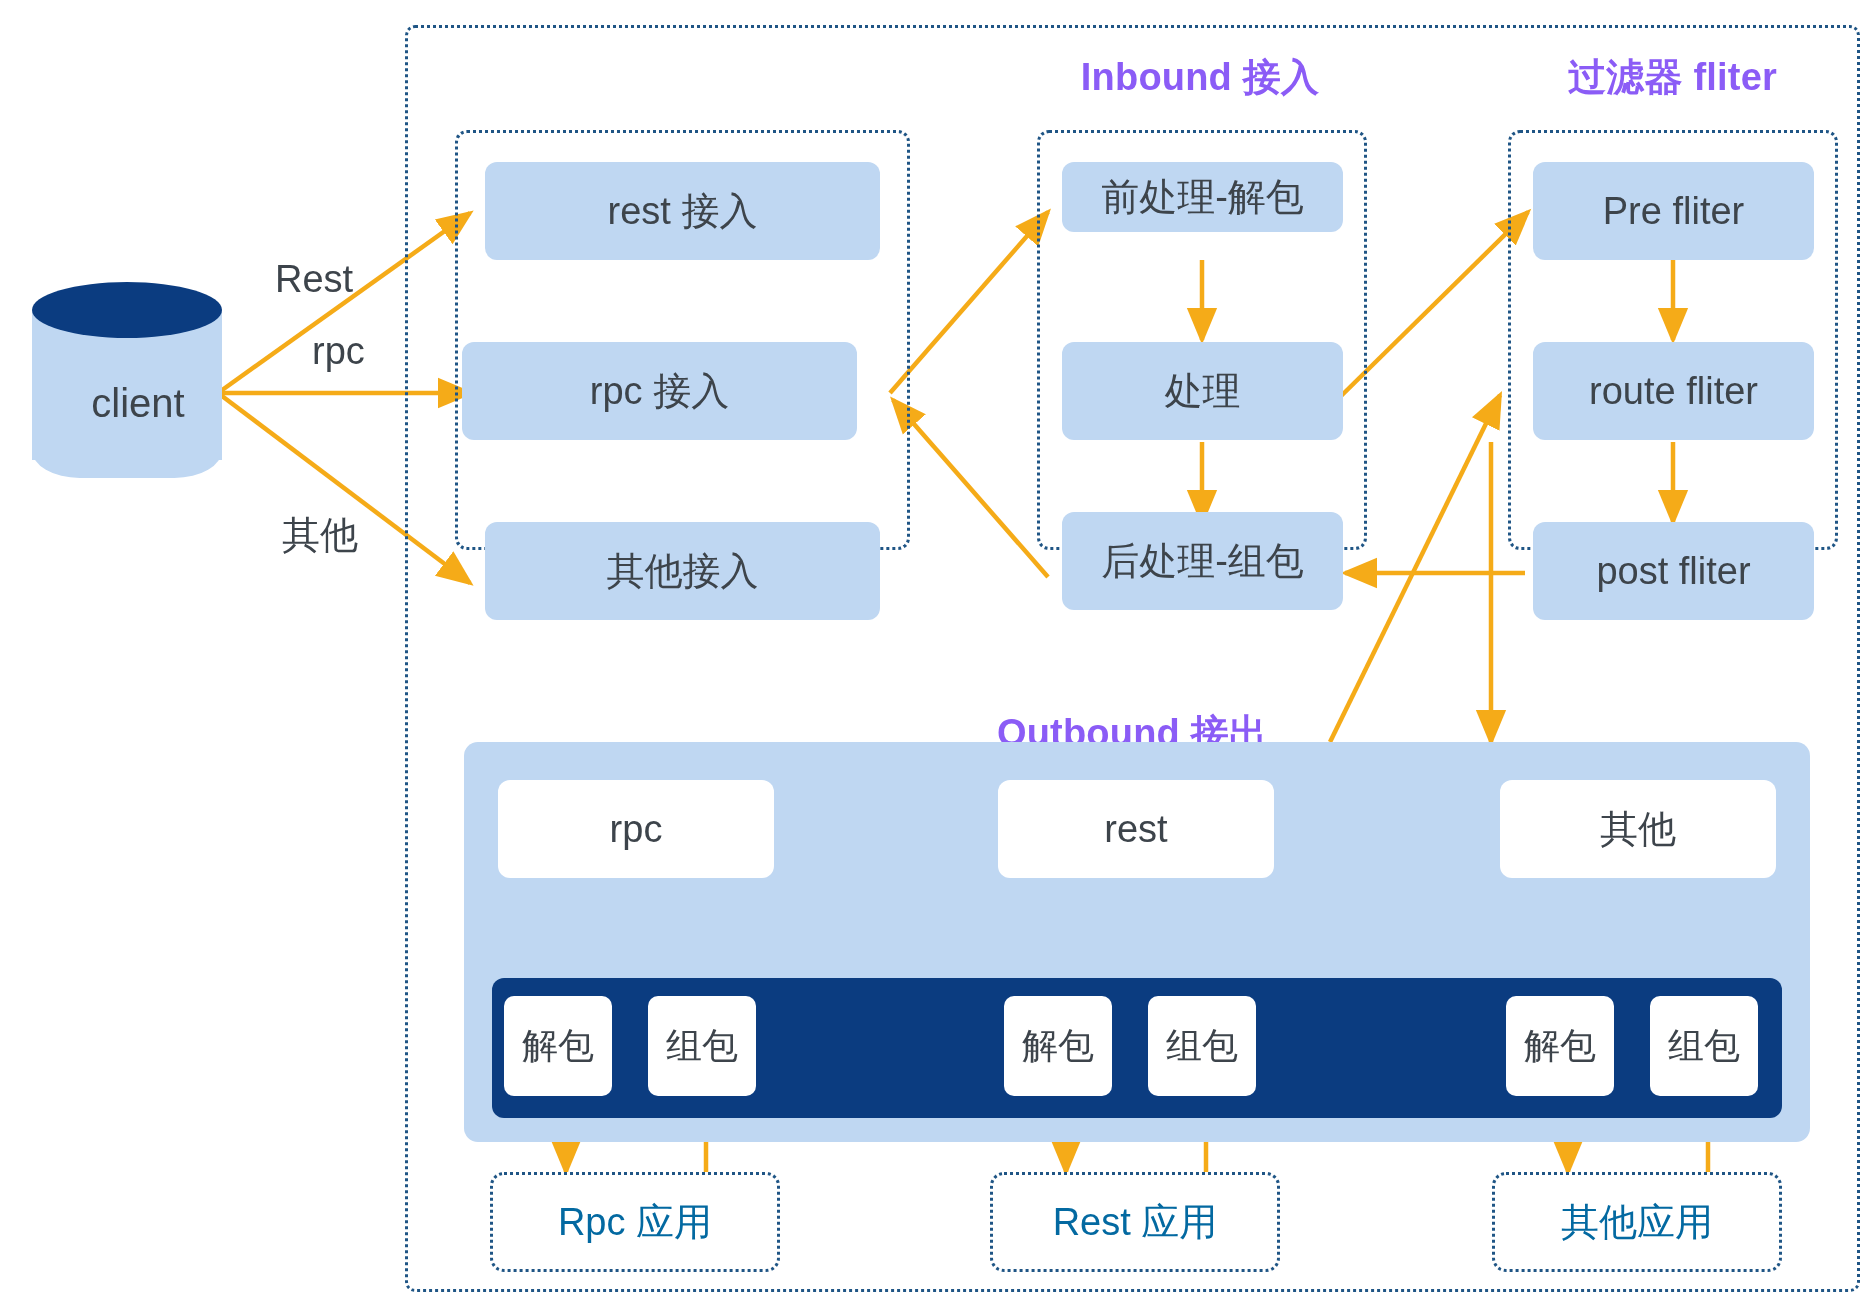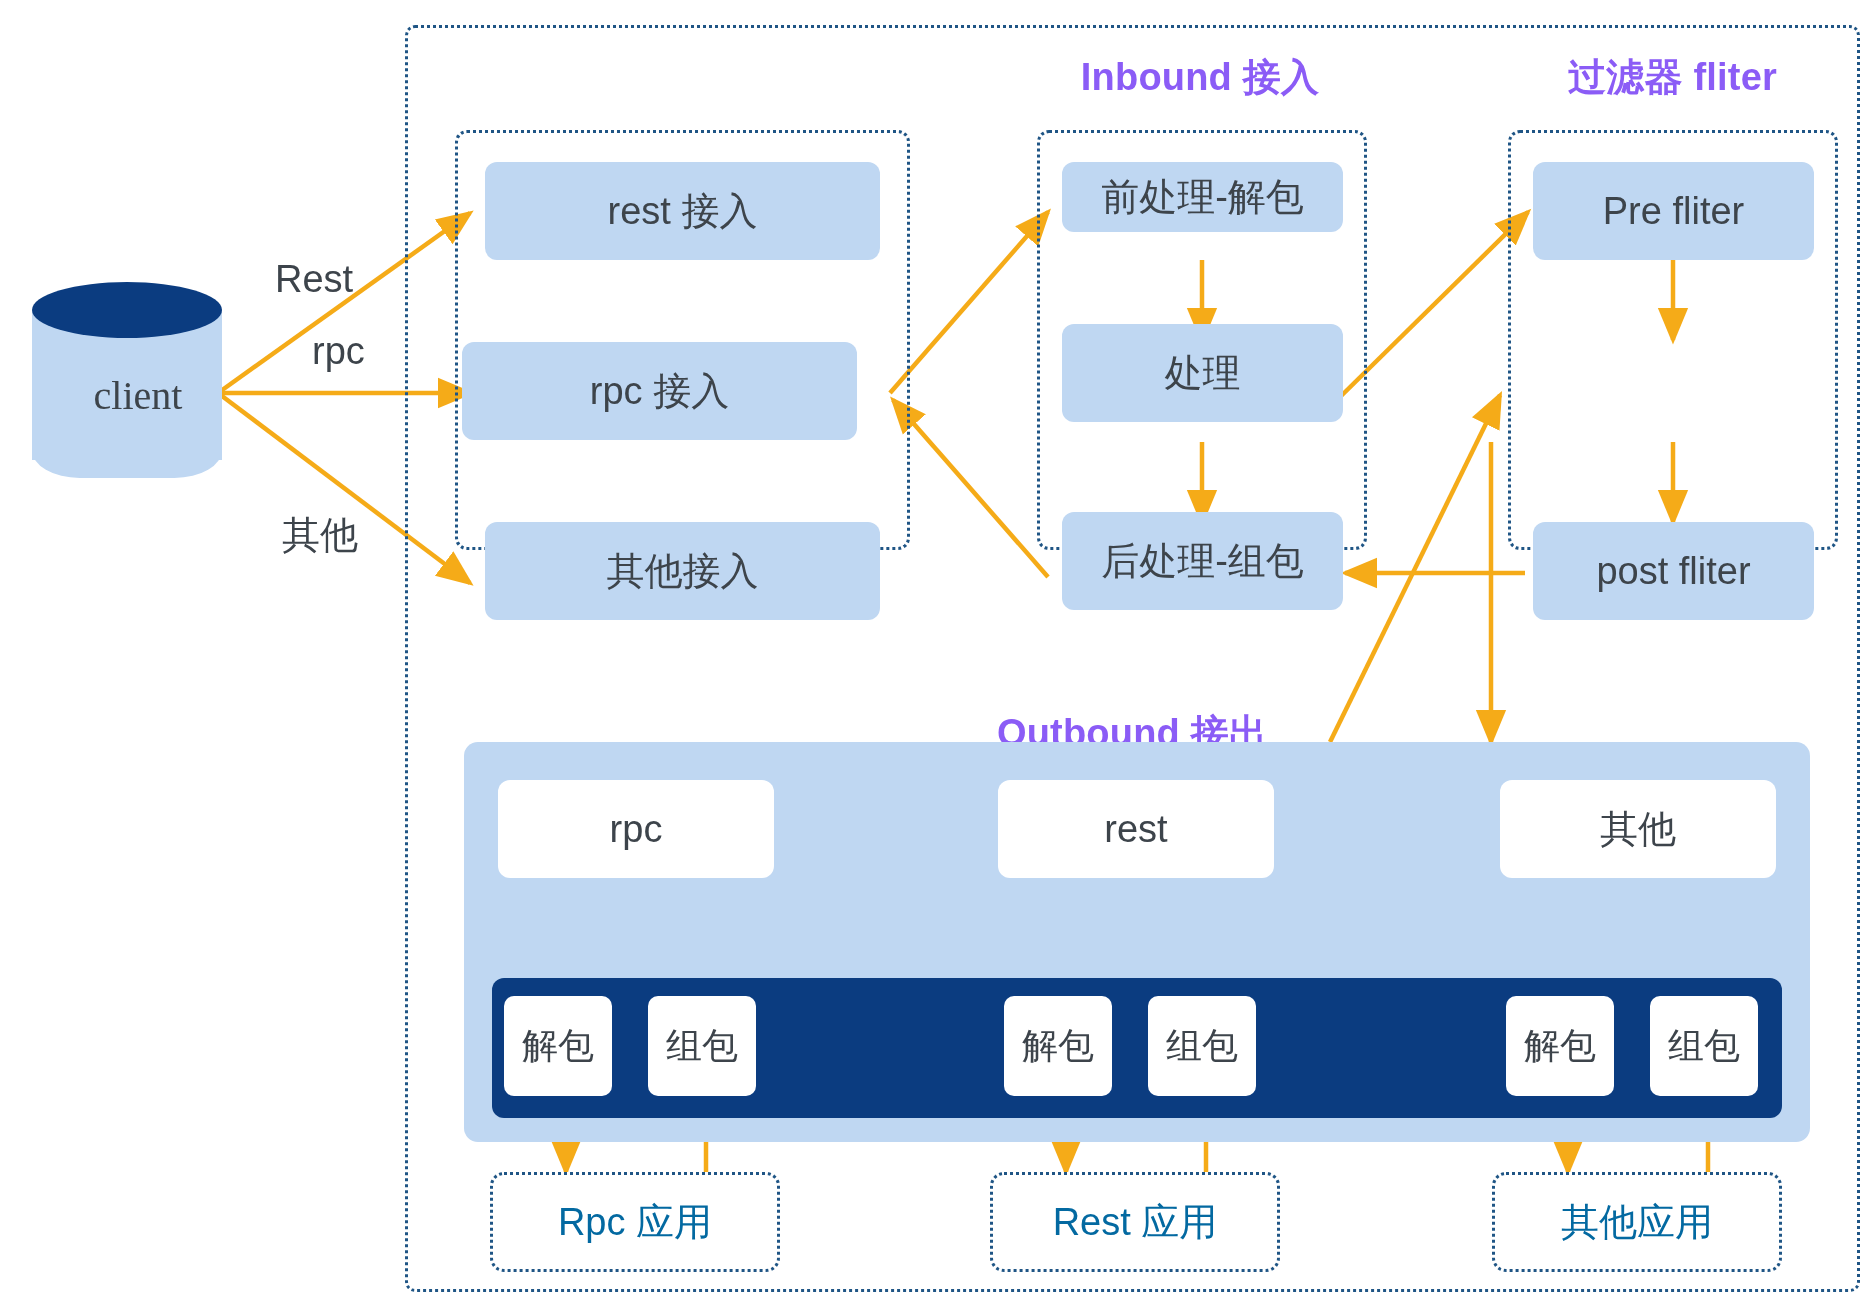--- a/index.html
+++ b/index.html
@@ -67,23 +67,23 @@
   }
   .cyl .bottom{
     position:absolute;left:0;top:140px;width:190px;height:56px;
     background:#bfd7f2;border-radius:50%/100%;
   }
   .cyl .top{
     position:absolute;left:0;top:0px;width:190px;height:56px;
     background:#0b3c80;border-radius:50%;
   }
   .cyl .label{
-    position:absolute;left:0;top:58px;width:212px;height:110px;
-    display:flex;align-items:center;justify-content:center;
-    color:#3d444b;font-size:40px;font-family:Liberation Serif, serif;
+    position:absolute;left:0;top:66px;width:212px;height:110px;
+    display:flex;align-items:center;justify-content:center;
+    color:#3d444b;font-size:40px;
   }
 
   
   .edge-label{
     color:#3d444b;font-size:38px;white-space:nowrap;
   }
 
   
   #arrows{position:absolute;left:0;top:0;width:1876px;height:1313px;pointer-events:none;}
 </style>
@@ -162,33 +162,36 @@
   <div class="abs node" style="left:485px;top:522px;width:395px;height:98px;">
     <span>其他接入</span>
   </div>
 
   <div class="abs group-caption" style="left:910px;top:52px;width:580px;">Inbound 接入</div>
   <div class="abs group-panel" style="left:1037px;top:130px;width:330px;height:420px;"></div>
 
   <div class="abs node" style="left:1062px;top:162px;width:281px;height:70px;">
     <span>前处理-解包</span>
   </div>
-  <div class="abs node" style="left:1062px;top:324px;width:281px;height:98px;">
+  <div class="abs node" style="left:1062px;top:342px;width:281px;height:98px;">
     <span>处理</span>
   </div>
   <div class="abs node" style="left:1062px;top:512px;width:281px;height:98px;">
     <span>后处理-组包</span>
   </div>
 
   <div class="abs group-caption" style="left:1400px;top:52px;width:545px;">过滤器 fliter</div>
   <div class="abs group-panel" style="left:1508px;top:130px;width:330px;height:420px;"></div>
 
   <div class="abs node latin" style="left:1533px;top:162px;width:281px;height:98px;">
     <span>Pre fliter</span>
   </div>
+  <div class="abs node latin" style="left:1533px;top:342px;width:281px;height:98px;">
+    <span>route fliter</span>
+  </div>
   <div class="abs node latin" style="left:1533px;top:522px;width:281px;height:98px;">
     <span>post fliter</span>
   </div>
 
   <div class="abs group-caption" style="left:842px;top:672px;width:580px;margin-top:36px;">Outbound 接出</div>
 
   <div class="abs outbound-panel" style="left:464px;top:742px;width:1346px;height:400px;"></div>
   <div class="abs navy-bar" style="left:492px;top:978px;width:1290px;height:140px;"></div>
 
   <div class="abs wbox" style="left:498px;top:780px;width:276px;height:98px;">

